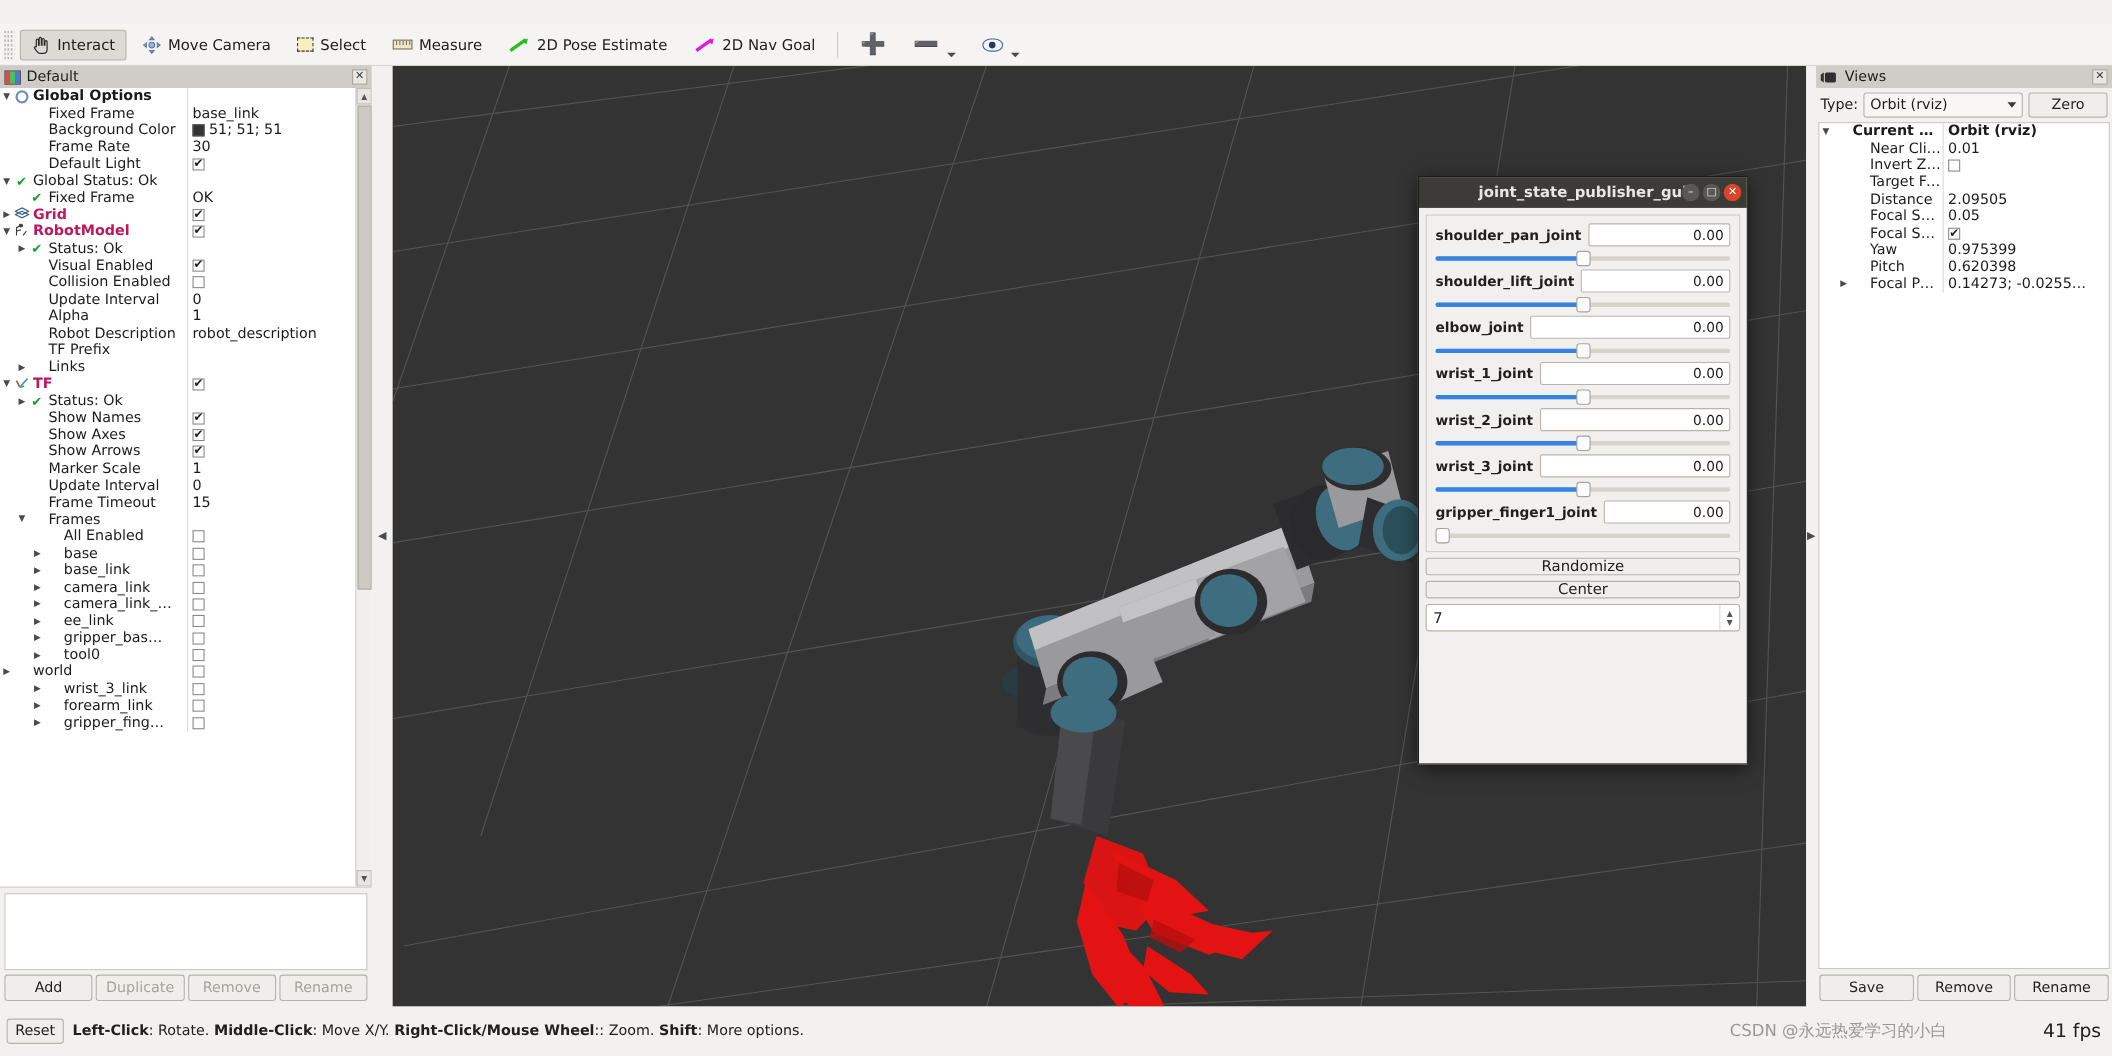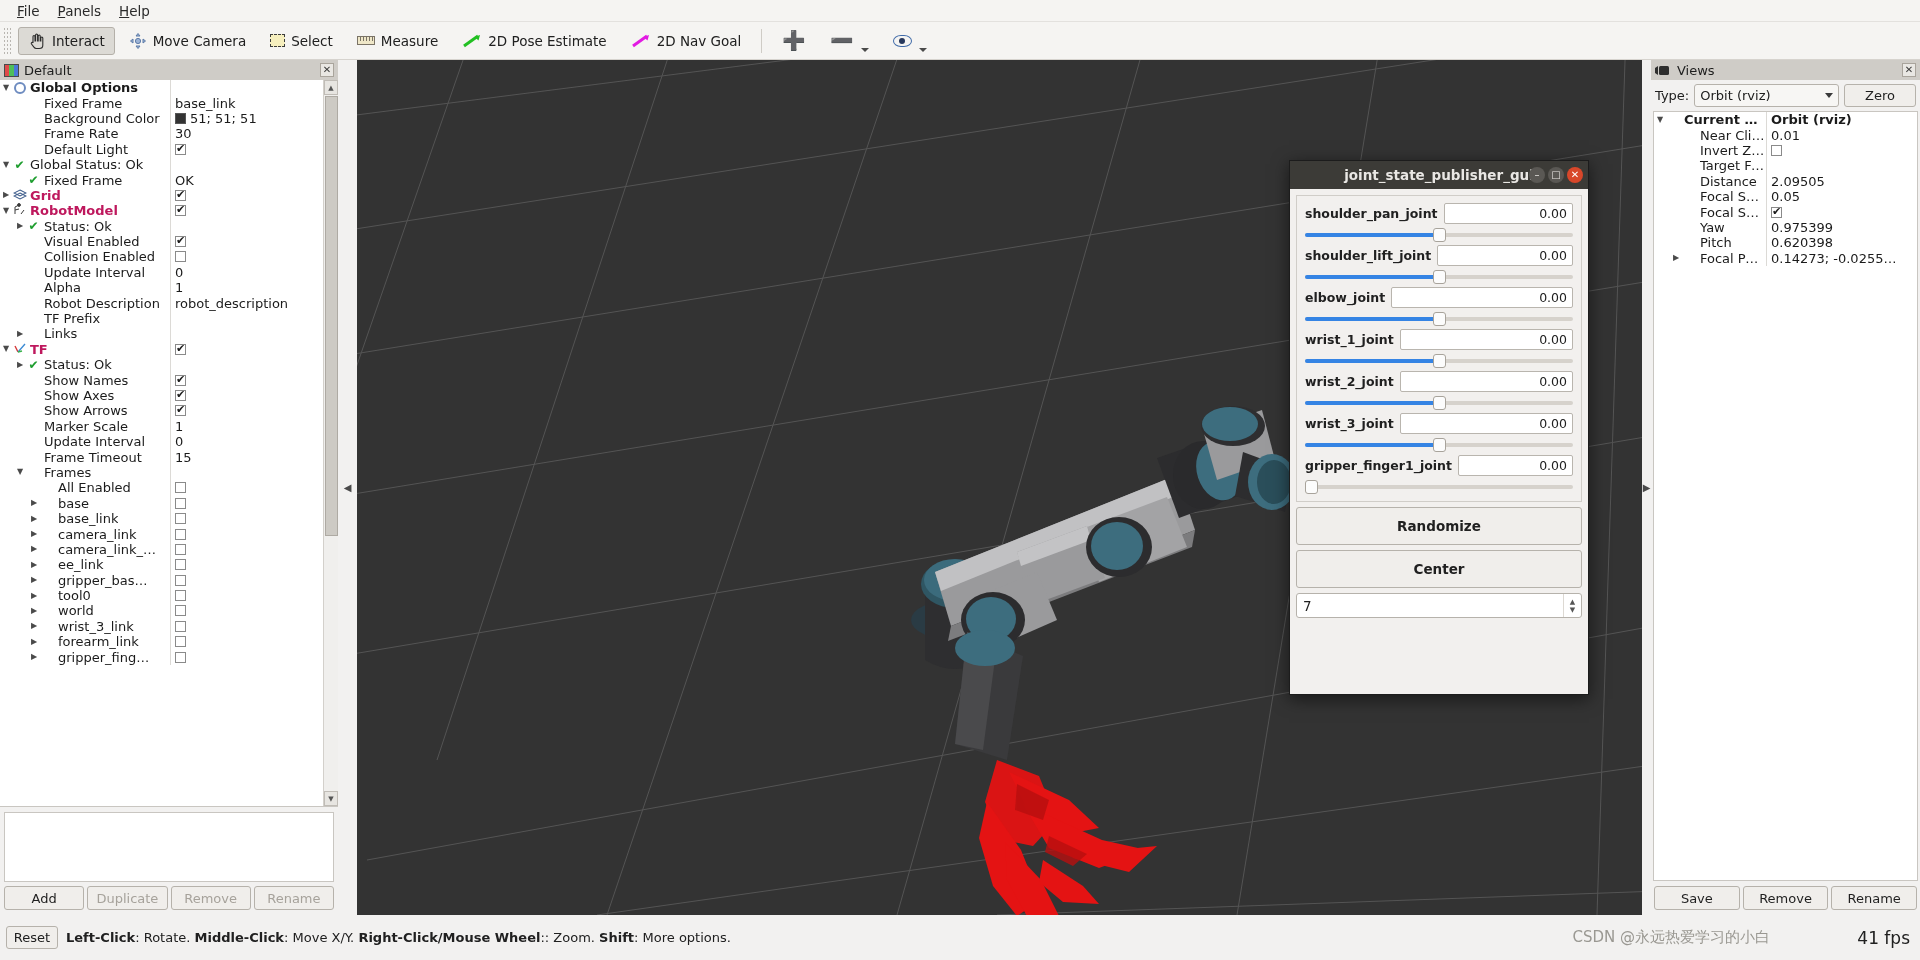--- a/index.html
+++ b/index.html
@@ -180,23 +180,23 @@
     border-radius: 2px; text-align: right; padding-right: 5px; font-size: 12.5px;
     display: flex; align-items: center; justify-content: flex-end;
   }
   .slider { position: relative; height: 16px; margin-top: 3px; }
   .slider .track { position: absolute; left: 0; right: 0; top: 6px; height: 4px;
     background: #d6d2cc; border-radius: 2px; }
   .slider .fill { position: absolute; left: 0; top: 6px; height: 4px;
     background: #3584e4; border-radius: 2px; }
   .slider .knob { position: absolute; top: 1px; width: 13px; height: 14px;
     background: #fcfcfc; border: 1px solid #a8a39b; border-radius: 3px; }
-  .jsp-btn { height: 38px; margin-top: 5px; background: #f0eeeb;
+  .jsp-btn { height: 16px; margin-top: 5px; background: #f0eeeb;
     border: 1px solid #b6b2ab; border-radius: 3px; font-size: 13.5px;
-    display: flex; align-items: center; justify-content: center; font-weight: bold; }
+    display: flex; align-items: center; justify-content: center; }
   .jsp-spin { height: 25px; margin-top: 5px; background: #fff;
     border: 1px solid #b6b2ab; border-radius: 3px; font-size: 13.5px;
     display: flex; align-items: center; padding-left: 6px; }
   .jsp-spin .arrows { margin-left: auto; width: 18px; height: 100%;
     display: flex; flex-direction: column; justify-content: center;
     align-items: center; border-left: 1px solid #ddd9d3; color: #555; font-size: 7px; line-height: 8px;}
 
   
   .statusbar {
     position: absolute; left: 0; top: 915px; width: 1920px; height: 45px;
@@ -209,25 +209,20 @@
   .statusbar .hint b { font-weight: bold; }
   .statusbar .fps { margin-left: auto; font-size: 17px; padding-right: 4px; }
   .watermark { position: absolute; right: 150px; top: 928px; font-size: 15px;
     color: #9a9892; white-space: nowrap; }
 </style>
 </head>
 <body>
 
 <div id="app">
 
-  <div class="menubar">
-    <div class="mi"><u>F</u>ile</div>
-    <div class="mi"><u>P</u>anels</div>
-    <div class="mi"><u>H</u>elp</div>
-  </div>
 
   <div class="toolbar">
     <div class="grip"></div>
     <div class="tbtn active">
       <span class="tb-ico">
         <svg viewBox="0 0 18 18" width="18" height="18">
             <path d="M5 11V4.5a1 1 0 0 1 2 0V9h.6V3a1 1 0 0 1 2 0v6h.6V4a1 1 0 0 1 2 0v5h.6V6a1 1 0 0 1 2 0v7.2c0 2-1.6 3.3-3.6 3.3H8.3c-1.1 0-1.8-.5-2.4-1.3L3.5 12c-.4-.6-.2-1.2.3-1.5.5-.3 1 0 1.2.4z" fill="none" stroke="#2c2c2c" stroke-width="1.1"></path>
           </svg>
       </span>
       <span>Interact</span>
@@ -651,21 +646,21 @@
             <div class="name" style="padding-left:28px">
               <span class="tw right"></span>
               <span class="ico16"></span>
               <span class="lbl">tool0</span>
             </div>
             <div class="val">
               <span class="chk"></span>
             </div>
           </div>
           <div class="row">
-            <div class="name" style="padding-left:28px">
+            <div class="name" style="">
               <span class="tw right"></span>
               <span class="ico16"></span>
               <span class="lbl">world</span>
             </div>
             <div class="val">
               <span class="chk"></span>
             </div>
           </div>
           <div class="row">
             <div class="name" style="padding-left:28px">

